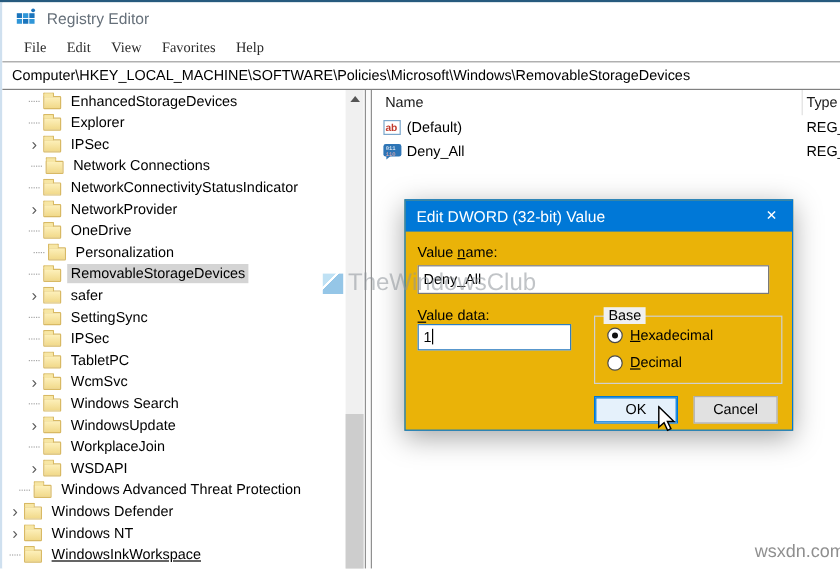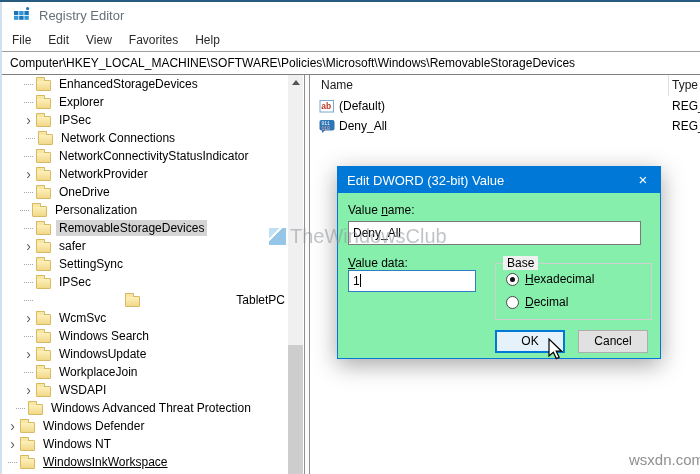--- a/index.html
+++ b/index.html
@@ -9,21 +9,21 @@
 
   
   #top-accent { position:absolute; left:0; top:0; width:700px; height:2px; background:#265a7e; }
   #left-edge  { position:absolute; left:0; top:2px; width:2px; bottom:0; background:#cfe0ef; }
   #titlebar { position:absolute; left:2px; top:2px; right:0; height:26px; background:#fff;
               display:flex; align-items:center; }
   #titlebar .app-icon { margin-left:11px; width:18px; height:18px; flex:none; }
   #titlebar .title-text { margin-left:8px; font-size:13px; color:#66707a; }
 
   #menubar { position:absolute; left:2px; top:28px; right:0; height:23px; background:#fff;
-             display:flex; align-items:center; padding-left:8px; }
+             display:flex; align-items:center; padding-left:16px;font-family:Liberation Serif, serif; }
   .menu-item { font-size:12px; color:#2b2b2b; margin-right:13px; padding:2px 2px; cursor:default; }
 
   #addressbar { position:absolute; left:2px; top:51px; right:0; height:24px; background:#fff;
                 border-top:1px solid #9d9d9d; border-bottom:1px solid #808080;
                 font-size:12px; color:#000; line-height:22px; padding-left:8px; white-space:nowrap; }
 
   
   #tree-panel { position:absolute; left:2px; top:75px; width:286px; bottom:0; background:#fff; overflow:hidden; }
   .tree-row { display:flex; align-items:center; height:18px; white-space:nowrap; }
   .expander { width:13px; height:18px; flex:none; display:flex; align-items:center; justify-content:center; }
@@ -52,21 +52,21 @@
   #list-header { position:relative; height:21px; }
   #list-header .col-name { position:absolute; left:10px; top:3px; font-size:12px; color:#1a1a1a; }
   #list-header .col-type { position:absolute; left:361px; top:3px; font-size:12px; color:#1a1a1a; }
   #col-separator { position:absolute; left:357px; top:0; width:1px; height:21px; background:#e0e0e0; }
   .list-row { position:relative; height:20px; }
   .list-row .row-icon { position:absolute; left:8px; top:2px; width:16px; height:16px; }
   .list-row .cell-name { position:absolute; left:28px; top:3px; font-size:12px; color:#000; }
   .list-row .cell-type { position:absolute; left:361px; top:3px; font-size:12px; color:#000; }
 
   
-  #dialog { position:absolute; left:337px; top:166px; width:324px; height:193px; background:#86efac;
+  #dialog { position:absolute; left:337px; top:166px; width:324px; height:193px; background:#eab308;
             border:1px solid #0078d7; box-shadow:0 6px 22px rgba(0,0,0,0.35); z-index:10; }
   #dialog-titlebar { position:absolute; left:0; top:0; right:0; height:26px; background:#0078d7;
             display:flex; align-items:center; }
   #dialog-titlebar .dlg-title { color:#fff; font-size:13px; margin-left:9px; }
   #dialog-close { position:absolute; right:0; top:0; width:34px; height:26px; color:#fff;
             font-size:15px; text-align:center; line-height:25px; }
   .dlg-label { position:absolute; font-size:12px; color:#000; }
   .mn { text-decoration:underline; }
   #value-name-label { left:10px; top:36px; }
   #value-name-input { position:absolute; left:10px; top:54px; width:293px; height:24px; background:#fff;
@@ -161,21 +161,21 @@
       <div class="tree-row" style="padding-left: 20px;">
     <span class="expander arrow">›</span>
     <span class="folder-icon"></span>
     <span class="tree-label">NetworkProvider</span>
   </div>
       <div class="tree-row" style="padding-left: 20px;">
     <span class="expander dots"></span>
     <span class="folder-icon"></span>
     <span class="tree-label">OneDrive</span>
   </div>
-      <div class="tree-row" style="padding-left: 16px;">
+      <div class="tree-row" style="padding-left: 24px;">
     <span class="expander dots"></span>
     <span class="folder-icon"></span>
     <span class="tree-label">Personalization</span>
   </div>
       <div class="tree-row" style="padding-left: 20px;">
     <span class="expander dots"></span>
     <span class="folder-icon"></span>
     <span class="tree-label selected">RemovableStorageDevices</span>
   </div>
       <div class="tree-row" style="padding-left: 20px;">
@@ -186,21 +186,21 @@
       <div class="tree-row" style="padding-left: 20px;">
     <span class="expander dots"></span>
     <span class="folder-icon"></span>
     <span class="tree-label">SettingSync</span>
   </div>
       <div class="tree-row" style="padding-left: 20px;">
     <span class="expander dots"></span>
     <span class="folder-icon"></span>
     <span class="tree-label">IPSec</span>
   </div>
-      <div class="tree-row" style="padding-left: 20px; justify-content: space-between;">
+      <div class="tree-row" style="padding-left: 20px;">
     <span class="expander dots"></span>
     <span class="folder-icon"></span>
     <span class="tree-label">TabletPC</span>
   </div>
       <div class="tree-row" style="padding-left: 20px;">
     <span class="expander arrow">›</span>
     <span class="folder-icon"></span>
     <span class="tree-label">WcmSvc</span>
   </div>
       <div class="tree-row" style="padding-left: 20px;">

